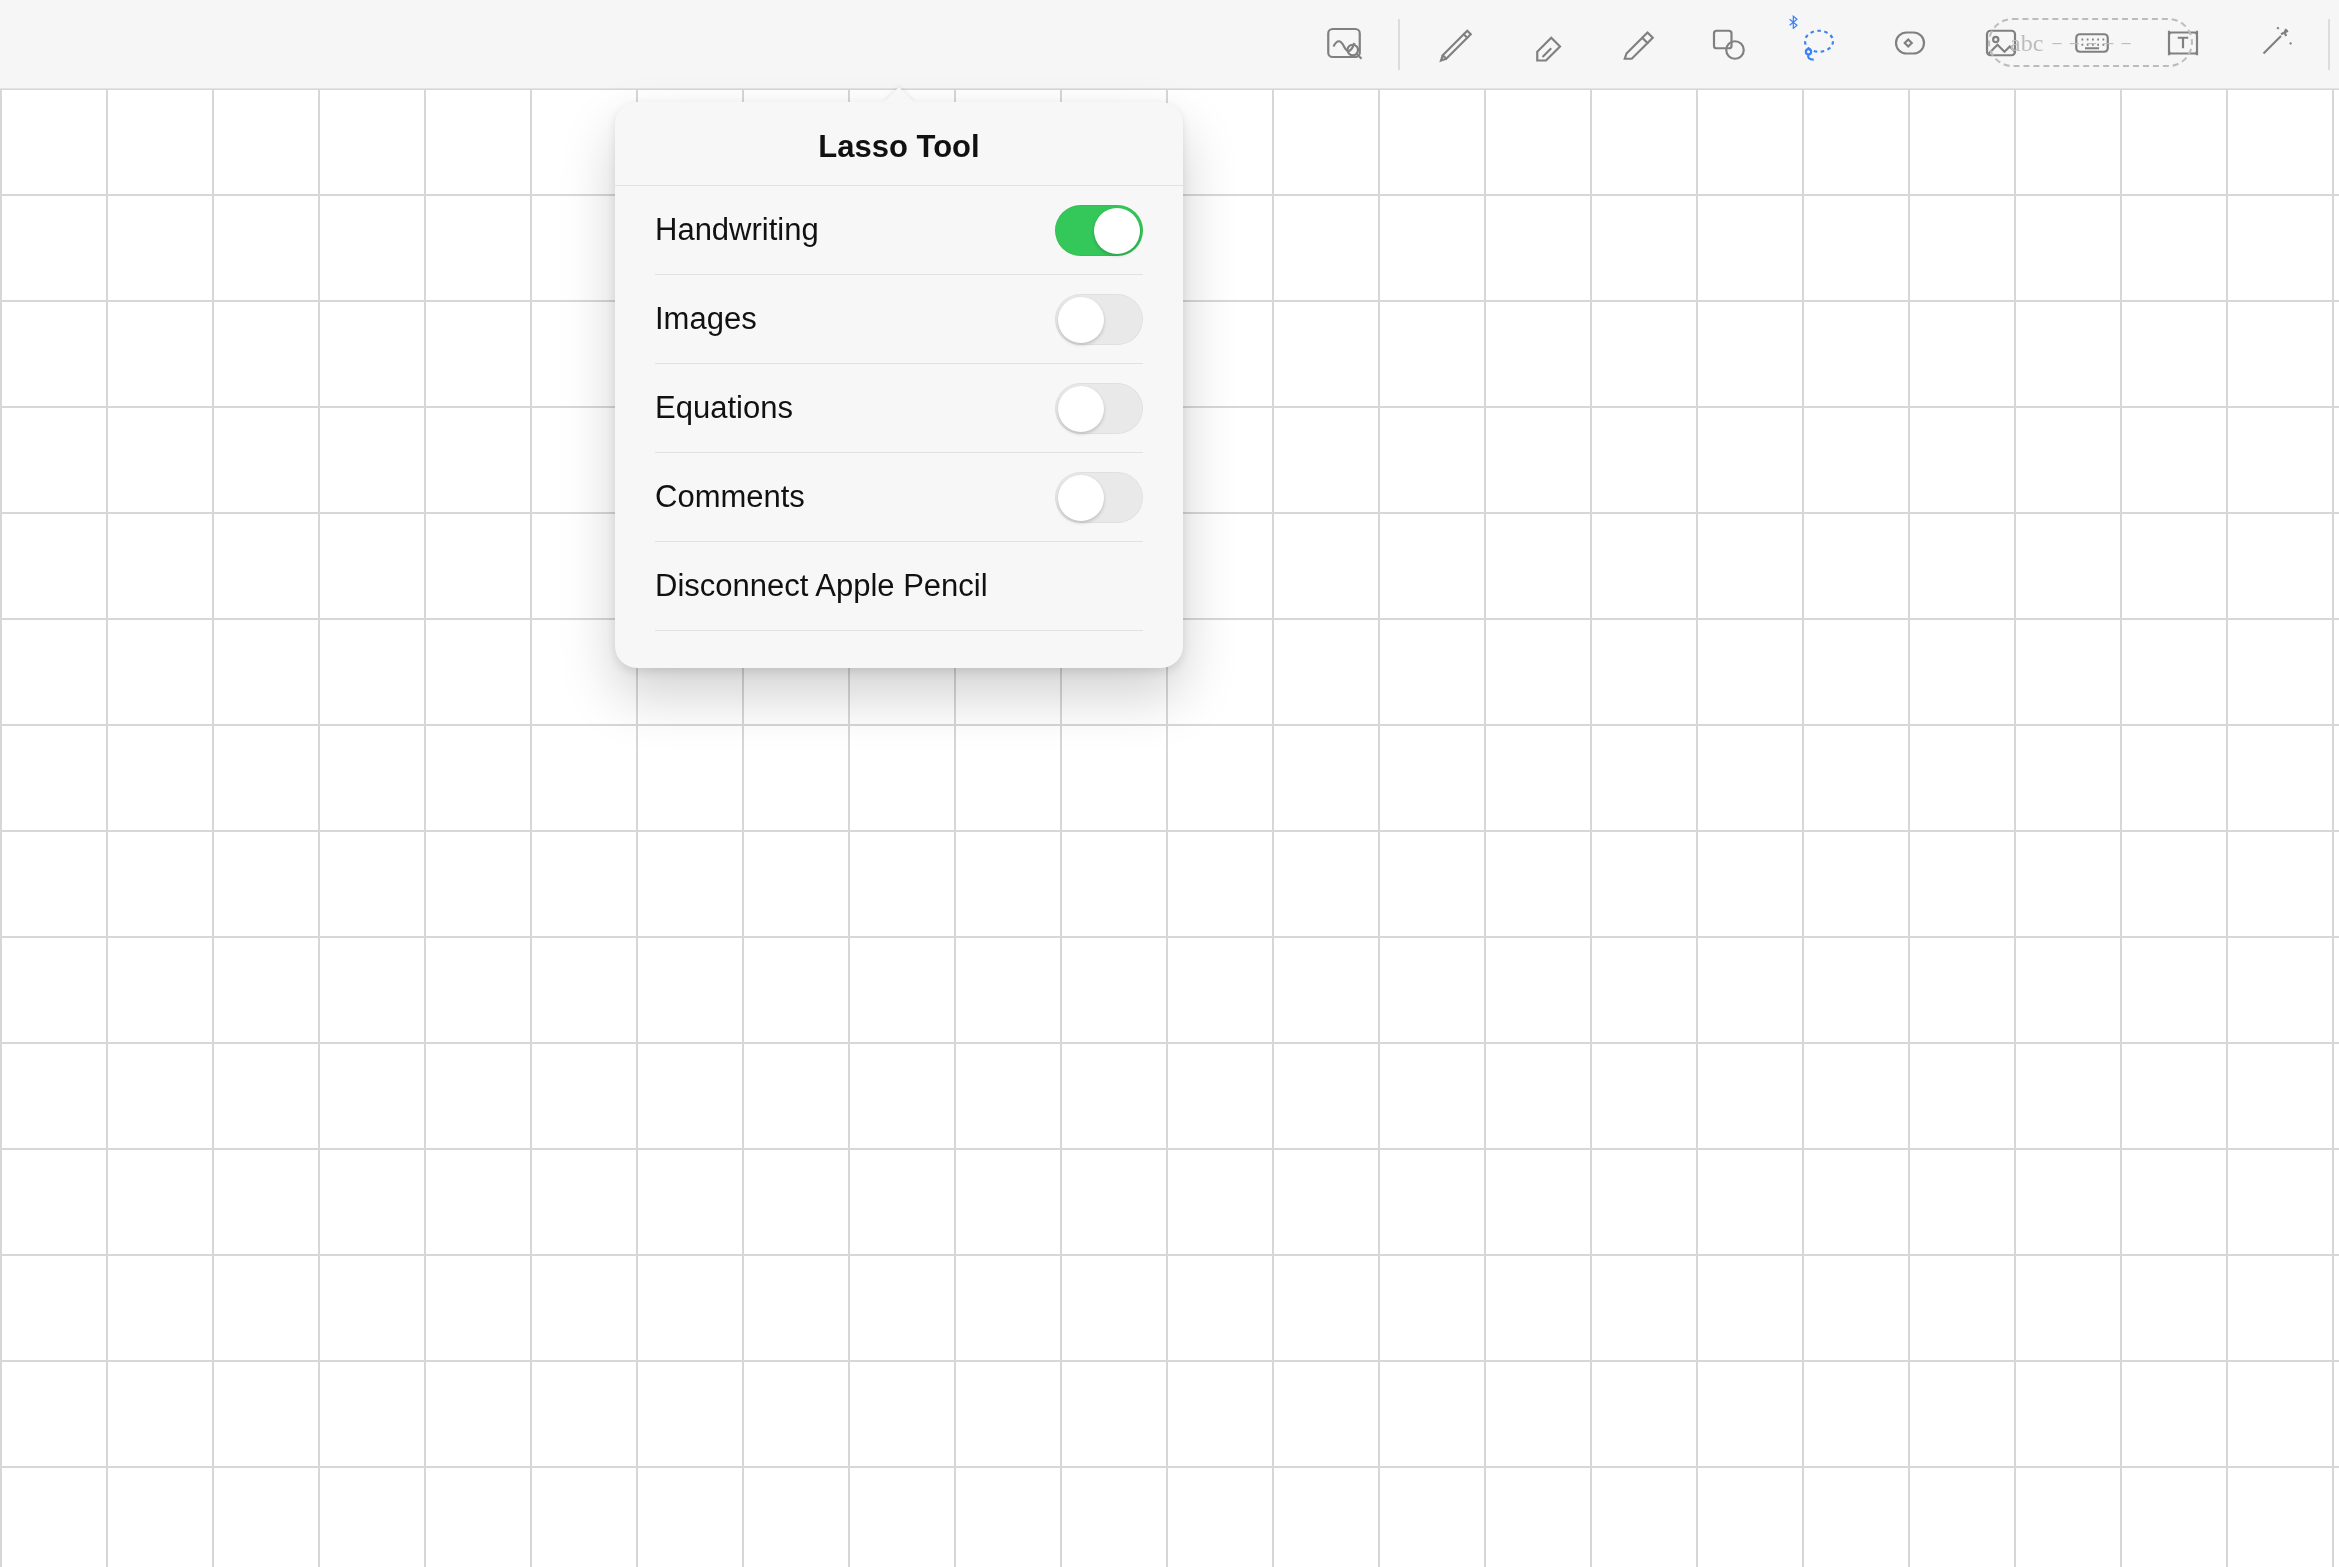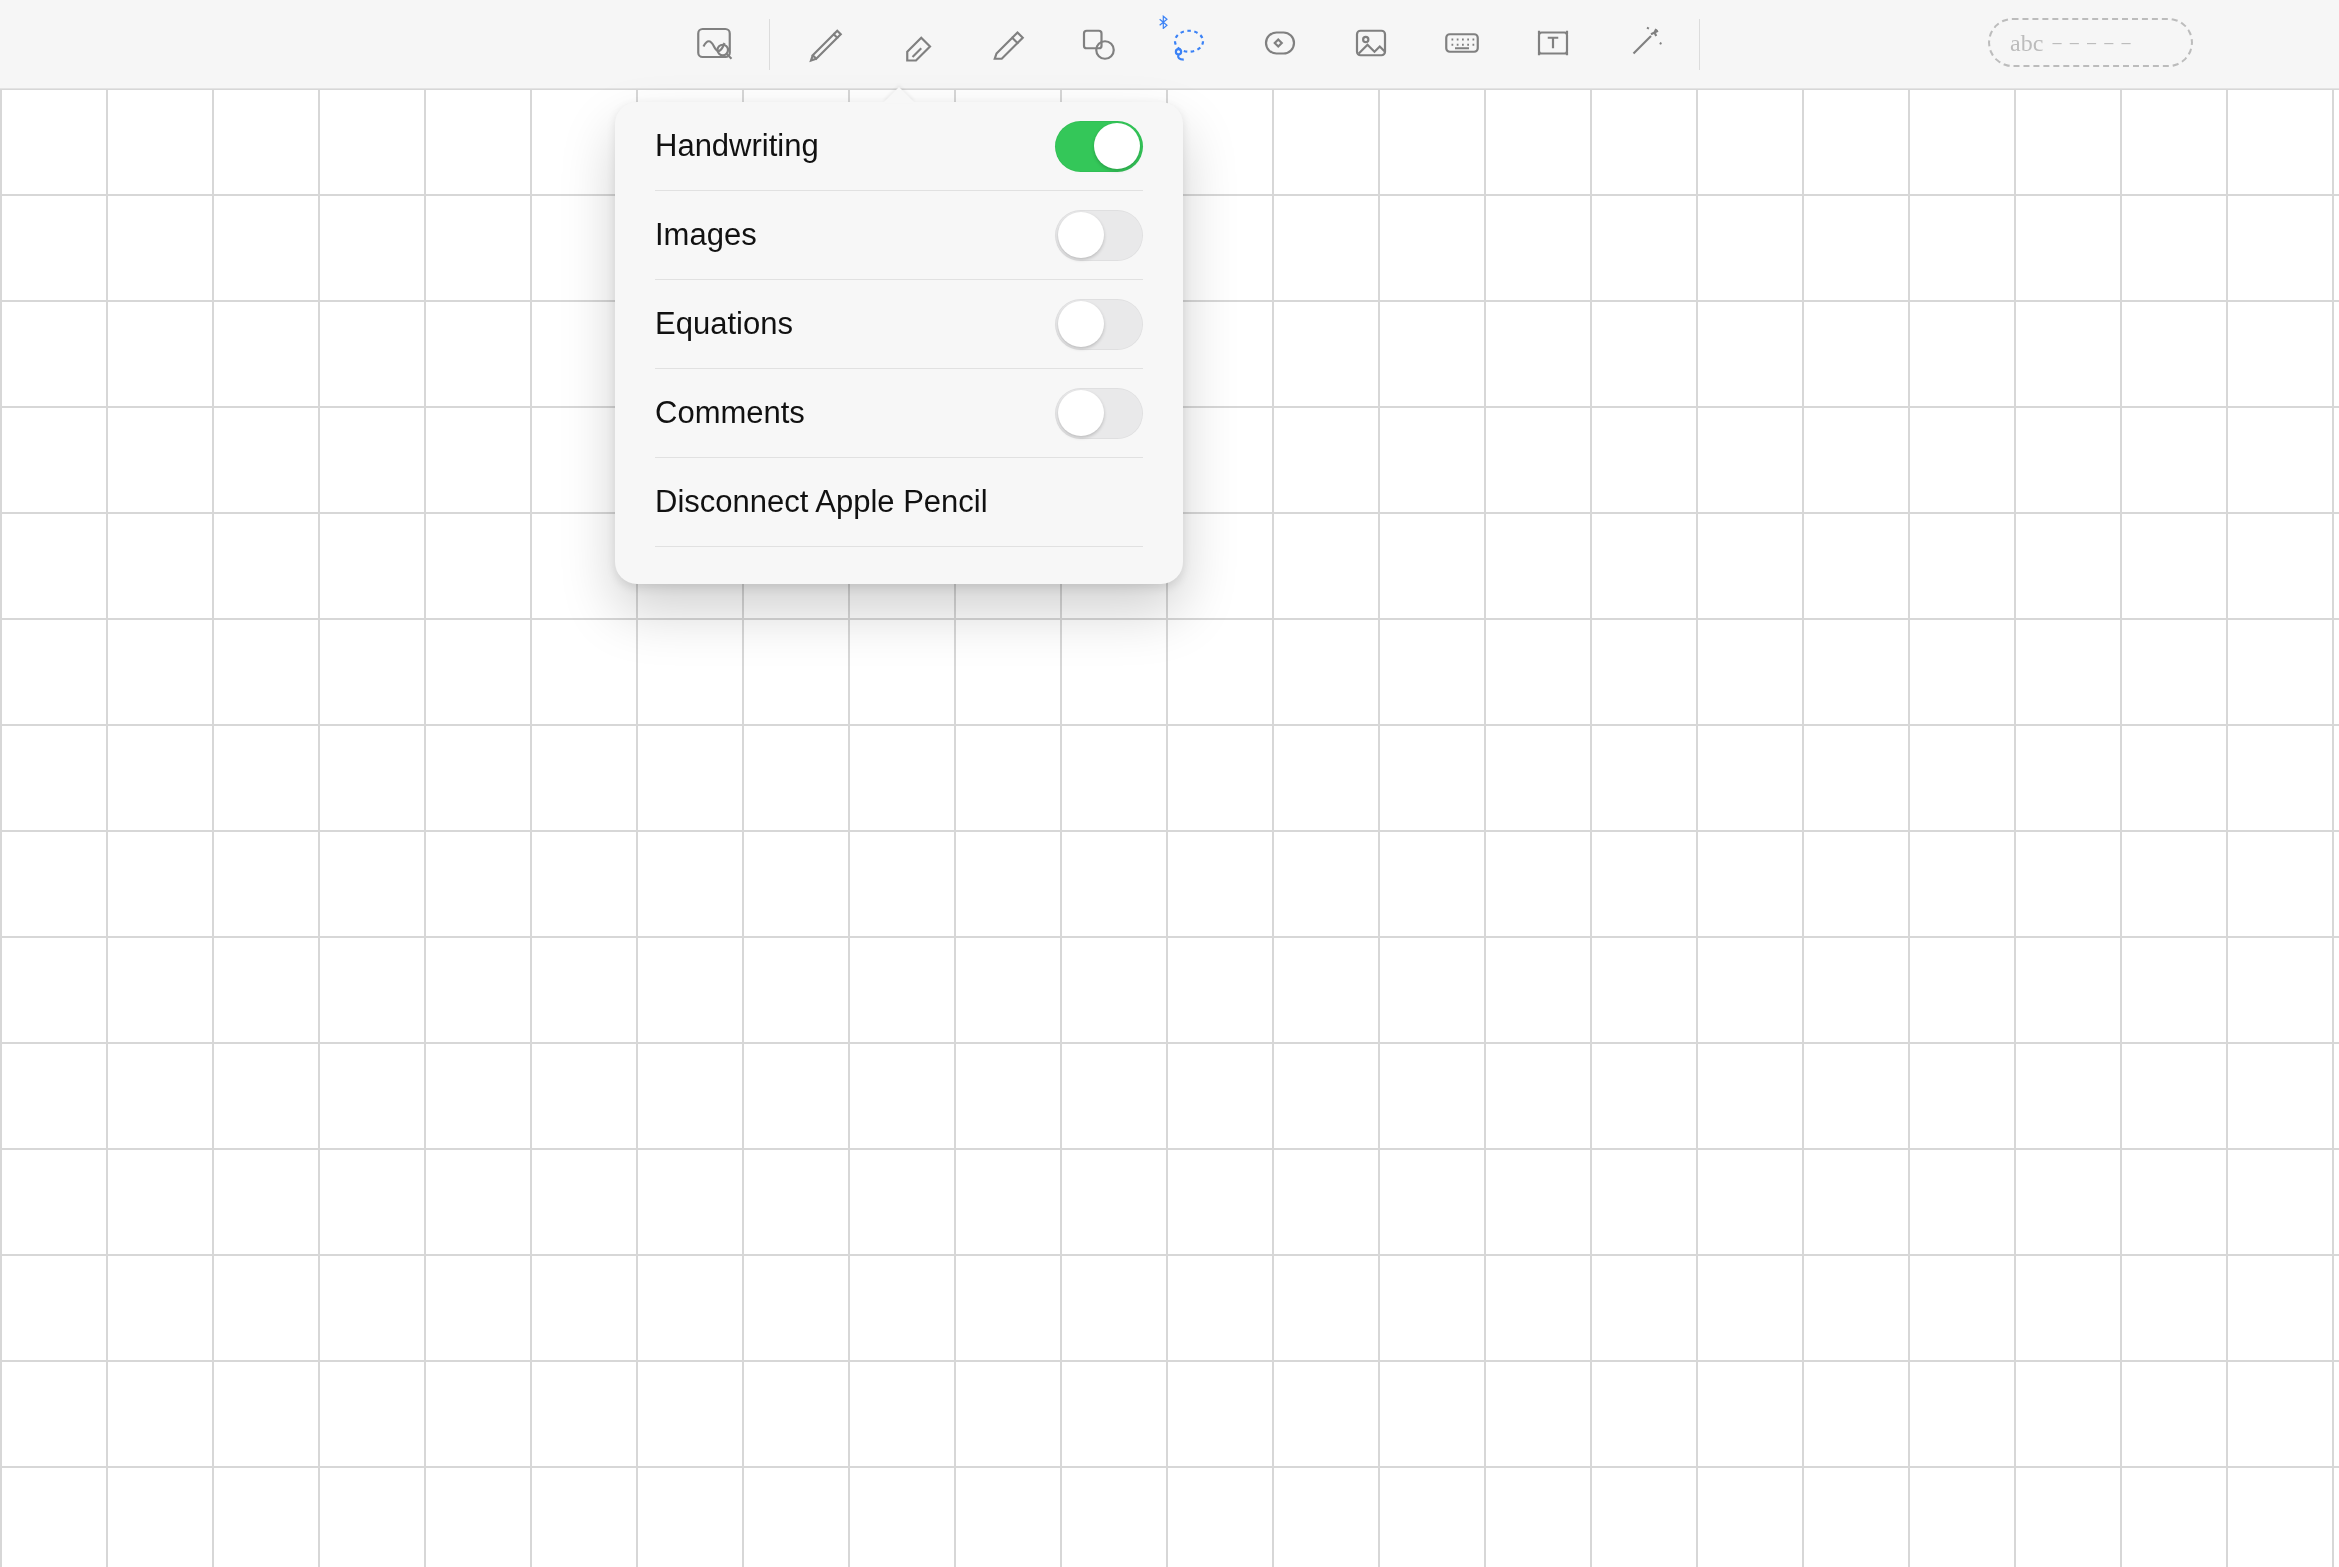--- a/index.html
+++ b/index.html
@@ -23,21 +23,21 @@
     width:2339px;height:1568px;
     position:relative;
     overflow:hidden;
   }
 
   
   .toolbar{
     position:absolute;top:0;left:0;right:0;height:88px;
     background:var(--toolbar-bg);
     border-bottom:0.9px solid #e3e3e3;
-    display:flex;align-items:center;justify-content:center;
+    display:flex;align-items:center;justify-content:flex-end;
     z-index:5;
     padding-left:39px;
   }
   .tool-row{display:flex;align-items:center;gap:0;}
   .tool-btn{
     width:91px;height:84px;
     display:flex;align-items:center;justify-content:center;
     cursor:pointer;
     border-radius:7.3px;
     position:relative;
@@ -253,20 +253,21 @@
 
   <div class="handwrite-pill">
     <span class="script">abc</span>
     <span class="dashes">– – – – –</span>
   </div>
 </div>
 
 <div class="canvas"></div>
 
 <div class="popover">
+  <div class="popover-title">Lasso Tool</div>
   <div class="popover-list">
 
     <div class="option-row">
       <div class="option-label">Handwriting</div>
       <div class="toggle on">
           <div class="knob"></div>
         </div>
     </div>
 
     <div class="option-row">

